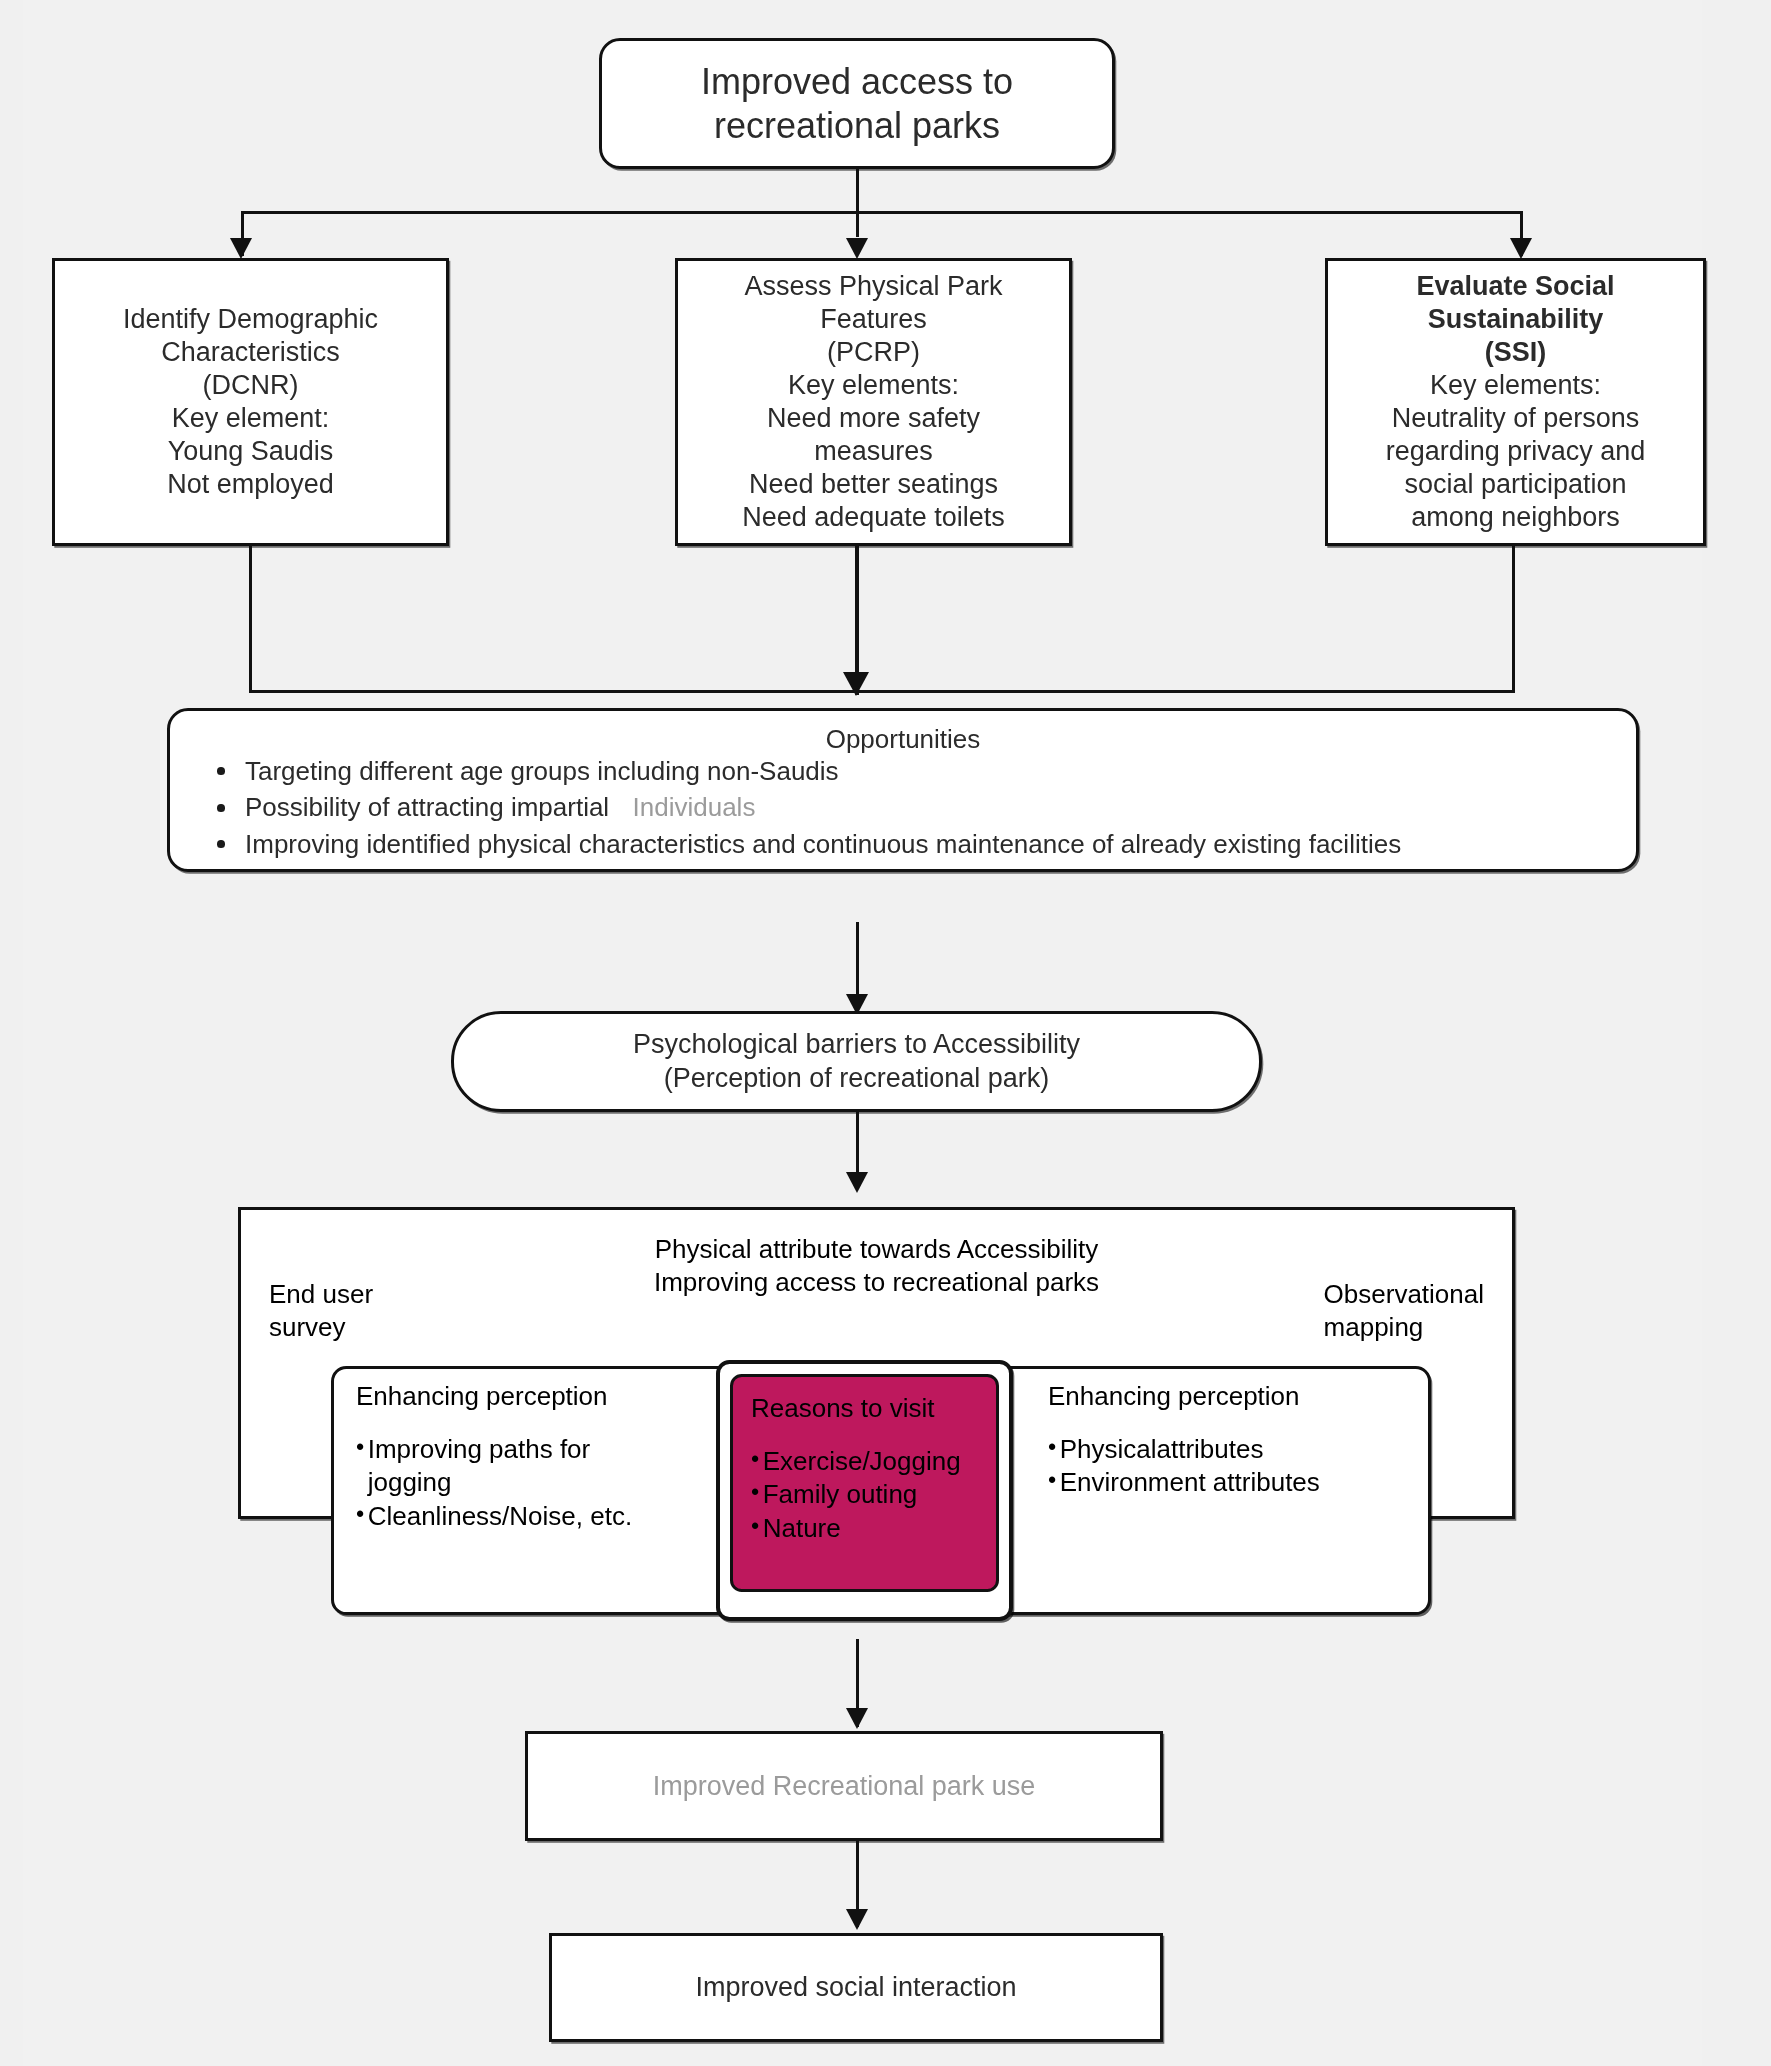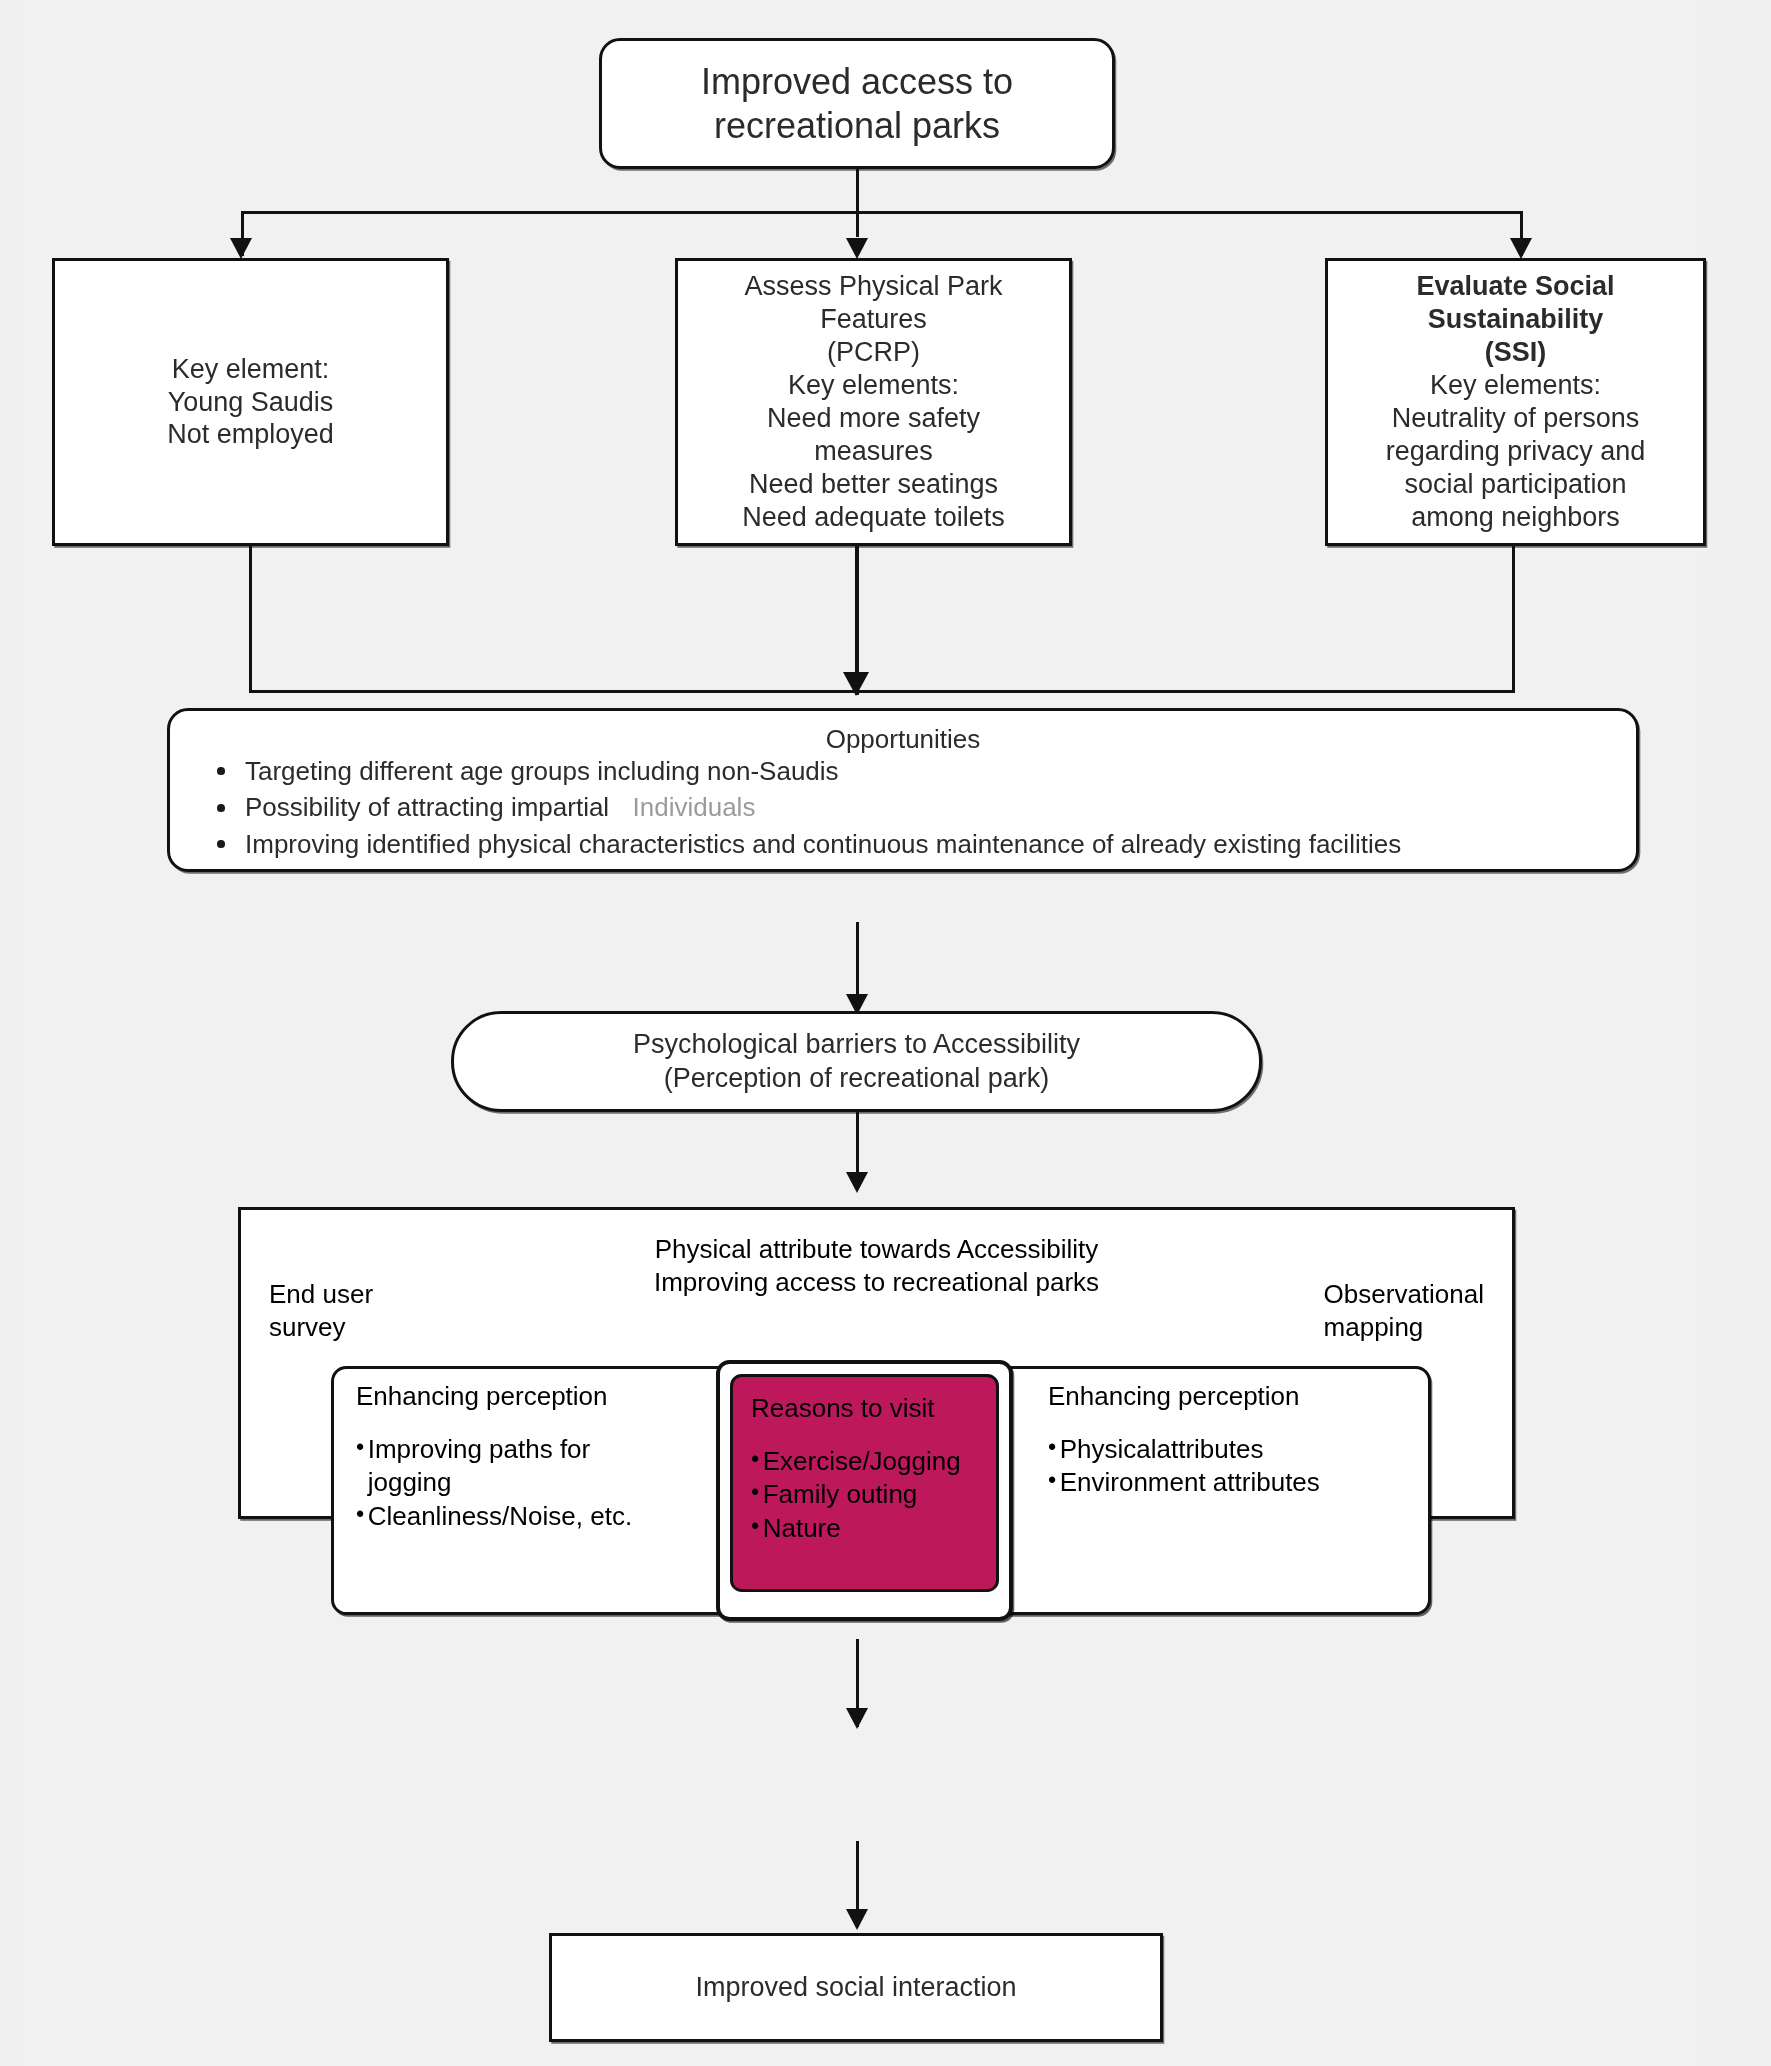--- a/index.html
+++ b/index.html
@@ -117,20 +117,23 @@
 
   <div class="vline" style="left:856px;top:169px;height:68px;"></div>
   <div class="hline" style="left:241px;top:211px;width:1282px;"></div>
   <div class="vline" style="left:241px;top:211px;height:45px;"></div>
   <div class="vline" style="left:1520px;top:211px;height:45px;"></div>
   <div class="arrow" style="left:230px;top:238px;"></div>
   <div class="arrow" style="left:846px;top:238px;"></div>
   <div class="arrow" style="left:1510px;top:238px;"></div>
 
   <div class="node center" id="n-b0" style="left:52px;top:258px;width:397px;height:288px;">
+    <div class="t-box txt">Identify Demographic
+Characteristics
+(DCNR)</div>
     <div class="t-box txt">Key element:
 Young Saudis
 Not employed</div>
   </div>
 
   <div class="node center" id="n-b1" style="left:675px;top:258px;width:397px;height:288px;">
     <div class="t-box txt">Assess Physical Park
 Features
 (PCRP)</div>
     <div class="t-box txt">Key elements:
@@ -220,20 +223,23 @@
           </div>
         </div>
       </div>
 
     </div>
   </div>
 
   <div class="vline" style="left:856px;top:1639px;height:88px;"></div>
   <div class="arrow" style="left:846px;top:1708px;"></div>
 
+  <div class="node center" id="n-out1" style="left:525px;top:1731px;width:638px;height:110px;">
+    <div class="t-out muted">Improved Recreational park use</div>
+  </div>
 
   <div class="vline" style="left:856px;top:1841px;height:86px;"></div>
   <div class="arrow" style="left:846px;top:1909px;"></div>
 
   <div class="node center" id="n-out2" style="left:549px;top:1933px;width:614px;height:109px;">
     <div class="t-out">Improved social interaction</div>
   </div>
 
 </div>
 

